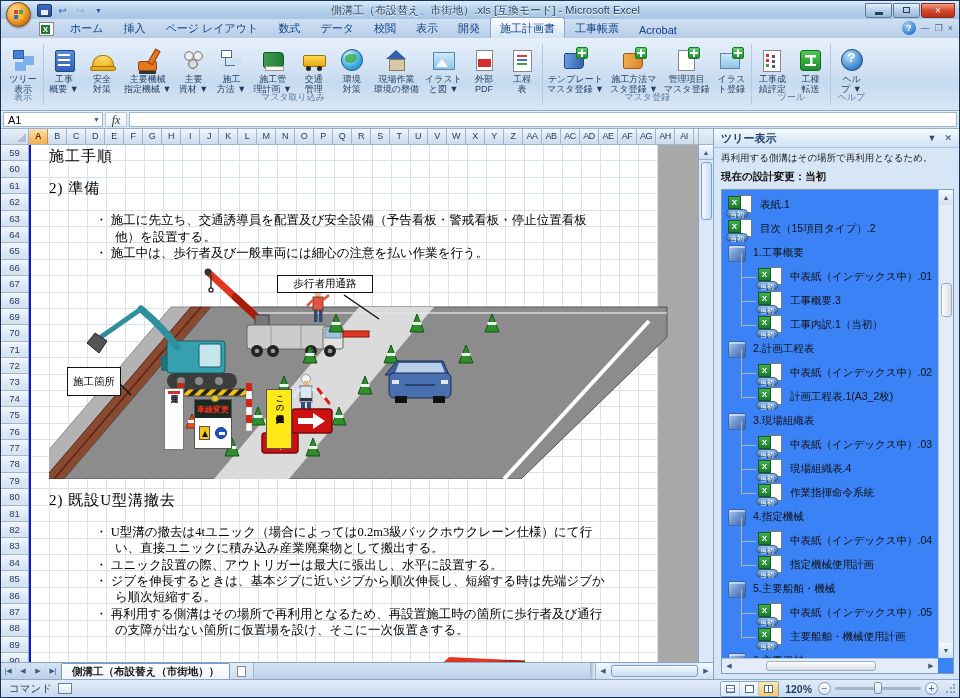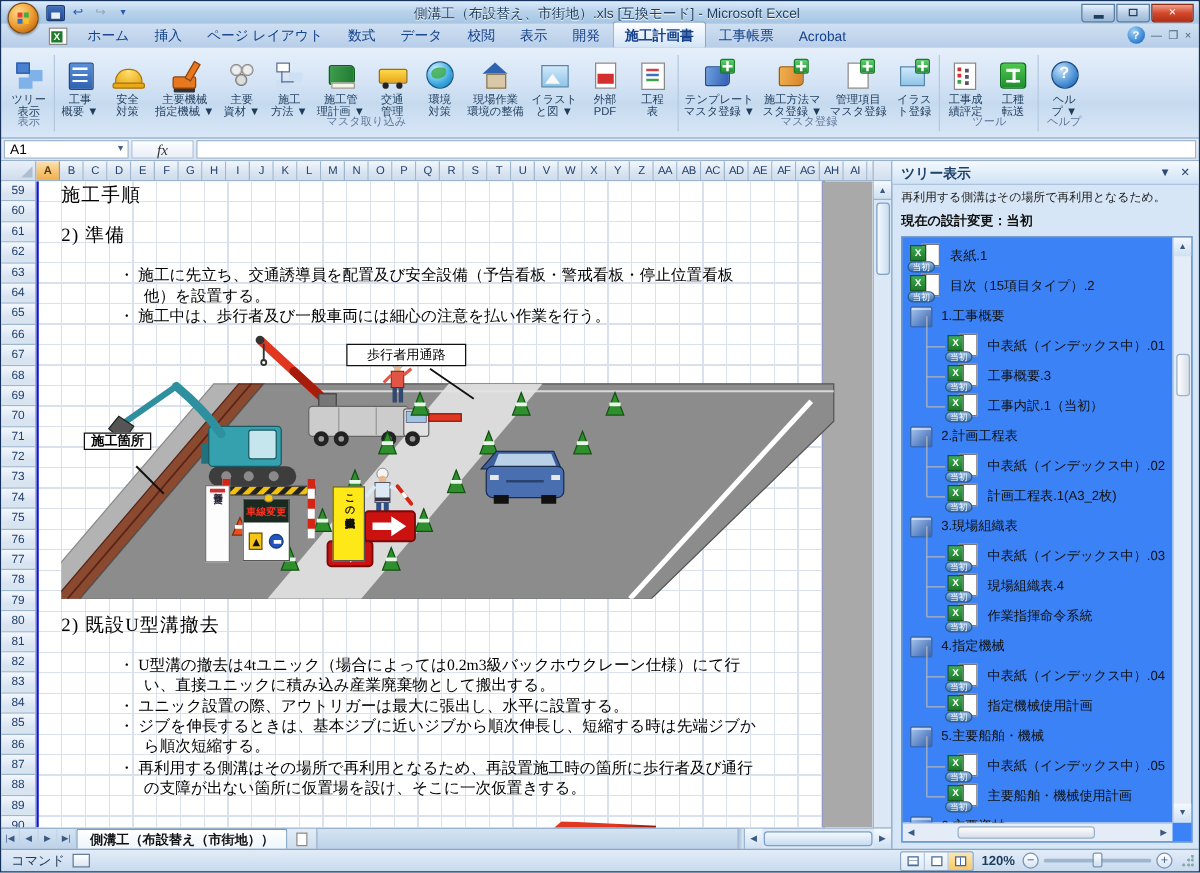--- a/index.html
+++ b/index.html
@@ -19,21 +19,21 @@
   .winbtns{display:flex;gap:1px;margin-right:4px;}
   .wbtn{width:27px;height:15px;border:1px solid #5a7aa0;border-radius:0 0 3px 3px;background:linear-gradient(#e8f2fc,#b9cfe6 50%,#9cb8d6);display:flex;align-items:center;justify-content:center;font-size:10px;color:#204060;}
   .wbtn.close{background:linear-gradient(#f0a088,#d4472c 50%,#b03218);color:#fff;width:34px;border-color:#8c2a16;}
   .wbtn .mini{display:block;width:8px;height:3px;background:#204060;margin-top:6px;}
   .wbtn .rest{display:block;width:7px;height:6px;border:1px solid #204060;}
   
   .tabrow{height:19px;flex:none;background:linear-gradient(#cfe0f2,#b7cde8);display:flex;align-items:flex-end;padding-left:38px;position:relative;}
   .wbicon{width:15px;height:14px;margin:0 6px 2px 0;background:#fff;border:1px solid #888;position:relative;}
   .wbicon i{position:absolute;left:1px;top:2px;width:9px;height:9px;background:#1f7a2c;color:#fff;font-size:8px;font-weight:bold;line-height:9px;text-align:center;font-style:normal;}
   .rtab{padding:3px 9px 2px;font-size:11px;color:#15428b;white-space:nowrap;border:1px solid transparent;border-bottom:none;}
-  .rtab[data-active="true"]{background:linear-gradient(#fdfeff,#e4eefa 60%,#d3e4f5);border-color:#8aa8c8;border-radius:3px 3px 0 0;font-weight:bold;}
+  .rtab[data-active="true"]{background:linear-gradient(#fdfeff,#e4eefa 60%,#d3e4f5);border-color:#8aa8c8;border-radius:3px 3px 0 0;font-weight:normal;}
   .ribbon-win{position:absolute;right:6px;top:2px;display:flex;align-items:center;gap:5px;}
   .helporb{width:14px;height:14px;border-radius:50%;background:radial-gradient(circle at 35% 30%,#9fd0f8,#2f7fd0 70%,#1a5a9c);color:#fff;font-size:9px;font-weight:bold;text-align:center;line-height:14px;}
   .mwb{font-size:9px;color:#4a627e;line-height:10px;}
   
   .ribbon{height:73px;flex:none;background:linear-gradient(#e6f0fb,#d4e3f5 40%,#c6daef 62%,#d9e7f7);border-bottom:1px solid #8ba8c6;display:flex;align-items:center;padding:1px 0 0 2px;}
   .rgroup{position:relative;display:flex;flex-direction:column;border-right:1px solid #b4c9e0;padding:1px 1px 11px 1px;}
   .ritems{flex:1;display:flex;align-items:flex-start;}
   .rglabel{position:absolute;left:0;right:0;bottom:1px;text-align:center;font-size:9px;color:#62799c;white-space:nowrap;}
   .rbtn{display:flex;flex-direction:column;align-items:center;padding:1px 3px 0;border-radius:3px;min-width:38px;}
   .rlabel{font-size:9px;line-height:10px;color:#1e3c5c;white-space:nowrap;text-align:center;}
@@ -73,21 +73,21 @@
   [data-icon="checklist"]::before{left:4px;top:3px;width:16px;height:20px;background:#fff;border:1px solid #888;}
   [data-icon="checklist"]::after{left:7px;top:7px;width:3px;height:3px;background:#d03030;box-shadow:0 5px 0 #d03030,0 10px 0 #40a050,6px 1px 0 #556,6px 6px 0 #556,6px 11px 0 #556;}
   [data-icon="transfer"]::before{left:3px;top:3px;width:19px;height:19px;background:linear-gradient(#4ec84e,#1e8e2e);border:1px solid #0e6e1e;border-radius:3px;}
   [data-icon="transfer"]::after{left:8px;top:8px;width:11px;height:11px;background:linear-gradient(#fff,#fff) 50% 0/11px 2.5px no-repeat,linear-gradient(#fff,#fff) 50% 100%/11px 2.5px no-repeat,linear-gradient(#fff,#fff) 50% 50%/2.5px 11px no-repeat;}
   [data-icon="help"]::before{left:3px;top:2px;width:20px;height:20px;border-radius:50%;background:radial-gradient(circle at 35% 30%,#bfe0fa,#3f88d0 65%,#1f5a9c);border:1px solid #1a4a80;}
   [data-icon="help"]::after{content:"?";left:0;top:3px;width:26px;text-align:center;color:#fff;font-weight:bold;font-size:13px;}
   
   .fbar{height:18px;flex:none;background:linear-gradient(#e8f0fa,#d6e3f2);border-bottom:1px solid #98b0cc;display:flex;align-items:center;gap:2px;padding:1px 2px;}
   .namebox{width:100px;height:15px;background:#fff;border:1px solid #9eb6ce;font-size:11px;padding:0 4px;display:flex;align-items:center;position:relative;}
   .namebox .dd{position:absolute;right:2px;font-size:7px;color:#44608a;}
-  .fxsym{width:50px;text-align:center;font-family:"Liberation Serif",serif;font-style:italic;font-size:12px;color:#333;border:1px solid #b8c8dc;height:15px;background:linear-gradient(#fdfefe,#e8eff8);}
+  .fxsym{width:22px;text-align:center;font-family:"Liberation Serif",serif;font-style:italic;font-size:12px;color:#333;border:1px solid #b8c8dc;height:15px;background:linear-gradient(#fdfefe,#e8eff8);}
   .finput{flex:1;height:15px;background:#fff;border:1px solid #9eb6ce;}
   
   .main{flex:1;display:flex;min-height:0;}
   .sheetcol{width:712px;flex:none;display:flex;flex-direction:column;}
   .colhdr-row{height:16px;flex:none;display:flex;background:linear-gradient(#e9f0f9,#d3dfee);border-bottom:1px solid #9eb6ce;}
   .corner{width:28px;flex:none;border-right:1px solid #9eb6ce;background:linear-gradient(#e9f0f9,#cfdcec);position:relative;}
   .corner i{position:absolute;right:2px;bottom:2px;width:0;height:0;border-left:9px solid transparent;border-bottom:9px solid #b0bfcf;}
   .cols{flex:1;display:flex;overflow:hidden;background:linear-gradient(#e9f0f9,#d3dfee);}
   .col-h{width:19px;flex:none;text-align:center;font-size:9px;letter-spacing:-.5px;color:#21406b;line-height:15px;border-right:1px solid #9eb6ce;background:linear-gradient(#f2f7fc,#d9e4f1 60%,#cfdcec);overflow:hidden;}
   .cols .col-h:first-child{background:linear-gradient(#fbe2b4,#f6c370 60%,#f0b050);border-right:1px solid #c89048;color:#5c3a10;font-weight:bold;}
@@ -103,21 +103,21 @@
   .vscroll{width:15px;flex:none;background:#dce8f5;border-left:1px solid #8aa6c4;display:flex;flex-direction:column;align-items:center;}
   .sarrow{width:15px;height:15px;font-size:7px;color:#3a5a80;text-align:center;line-height:15px;background:linear-gradient(#f4f9fe,#cfe0f1);border-bottom:1px solid #9ab4cf;}
   .sthumb{width:11px;height:58px;margin-top:2px;border:1px solid #7da0c8;border-radius:3px;background:linear-gradient(90deg,#f4f9fe,#c8dcf0);}
   .sline{position:absolute;z-index:2;white-space:nowrap;color:#000;font-family:"Liberation Serif",serif;}
   .sline.h1{font-size:15px;letter-spacing:1px;}
   .sline.body{font-size:12.5px;}
   .illus{position:absolute;z-index:3;left:20px;top:118px;width:640px;height:216px;}
   .illus svg{position:absolute;left:0;top:0;}
   .ilabel{position:absolute;background:#fff;border:1.5px solid #111;font-size:10.5px;color:#000;text-align:center;white-space:nowrap;z-index:4;display:flex;align-items:center;justify-content:center;}
   .lbl-ped{left:228px;top:12px;width:96px;height:18px;}
-  .lbl-site{left:18px;top:83px;width:54px;height:14px;font-weight:bold;}
+  .lbl-site{left:18px;top:104px;width:54px;height:29px;}
   .vsign{position:absolute;z-index:4;display:flex;align-items:flex-start;justify-content:center;}
   .sign-width{left:217px;top:126px;width:26px;height:60px;background:#ffe818;border:1px solid #555;}
   .sign-width span{writing-mode:vertical-rl;font-size:8px;font-weight:bold;color:#111;line-height:24px;}
   .sign-oneway{left:115px;top:125px;width:20px;height:62px;background:#fdfdfd;border:1px solid #777;}
   .sign-oneway span{writing-mode:vertical-rl;font-size:7.5px;color:#223;line-height:18px;}
   .sign-oneway::before{content:"";position:absolute;left:3px;top:2px;width:12px;height:3px;background:#d03030;}
   .sign-lane{left:145px;top:136px;width:38px;height:50px;background:#fff;border:1px solid #555;flex-direction:column;align-items:stretch;}
   .lane-disp{height:18px;background:#1a2a20;display:flex;align-items:center;justify-content:center;font-family:Liberation Serif, serif;}
   .lane-disp span{font-size:8px;color:#ff3020;font-weight:bold;letter-spacing:0;}
   .lane-icons{flex:1;display:flex;align-items:center;justify-content:space-around;padding:1px;}

